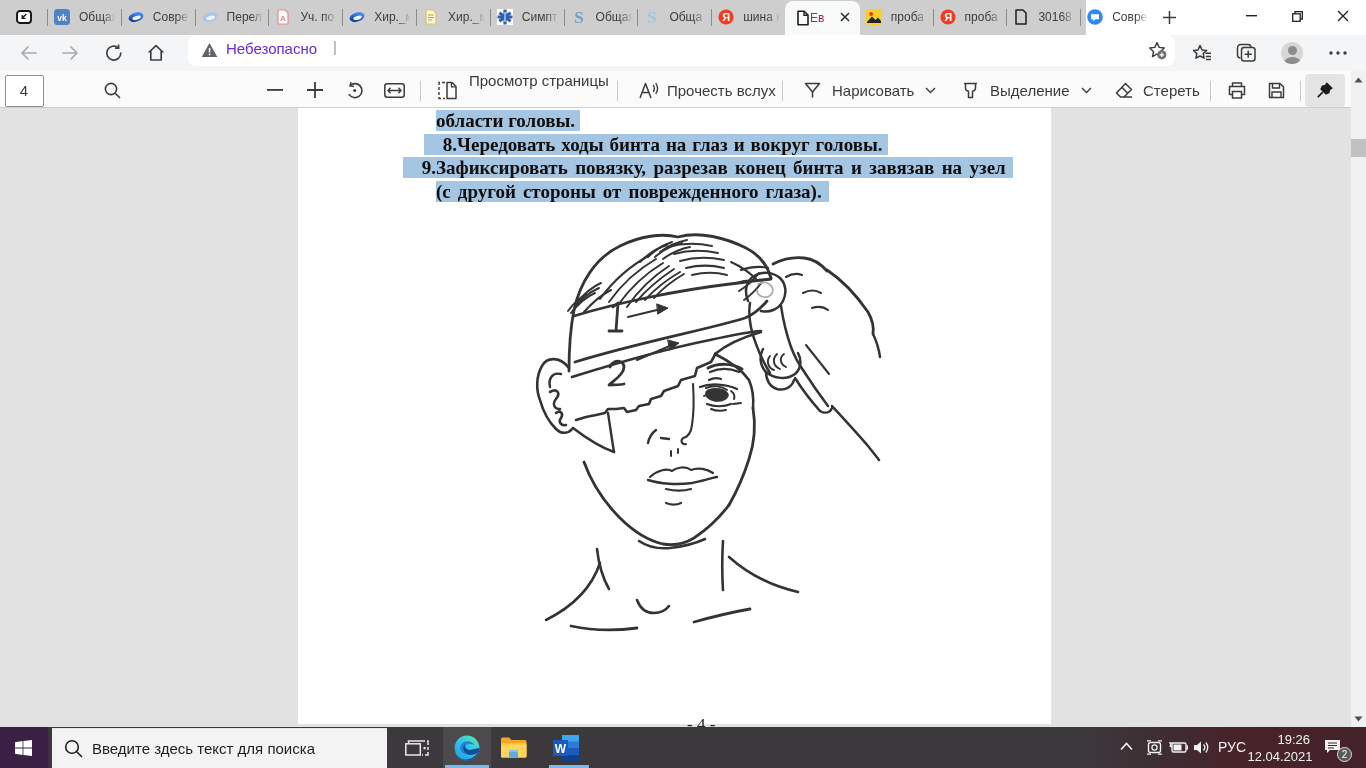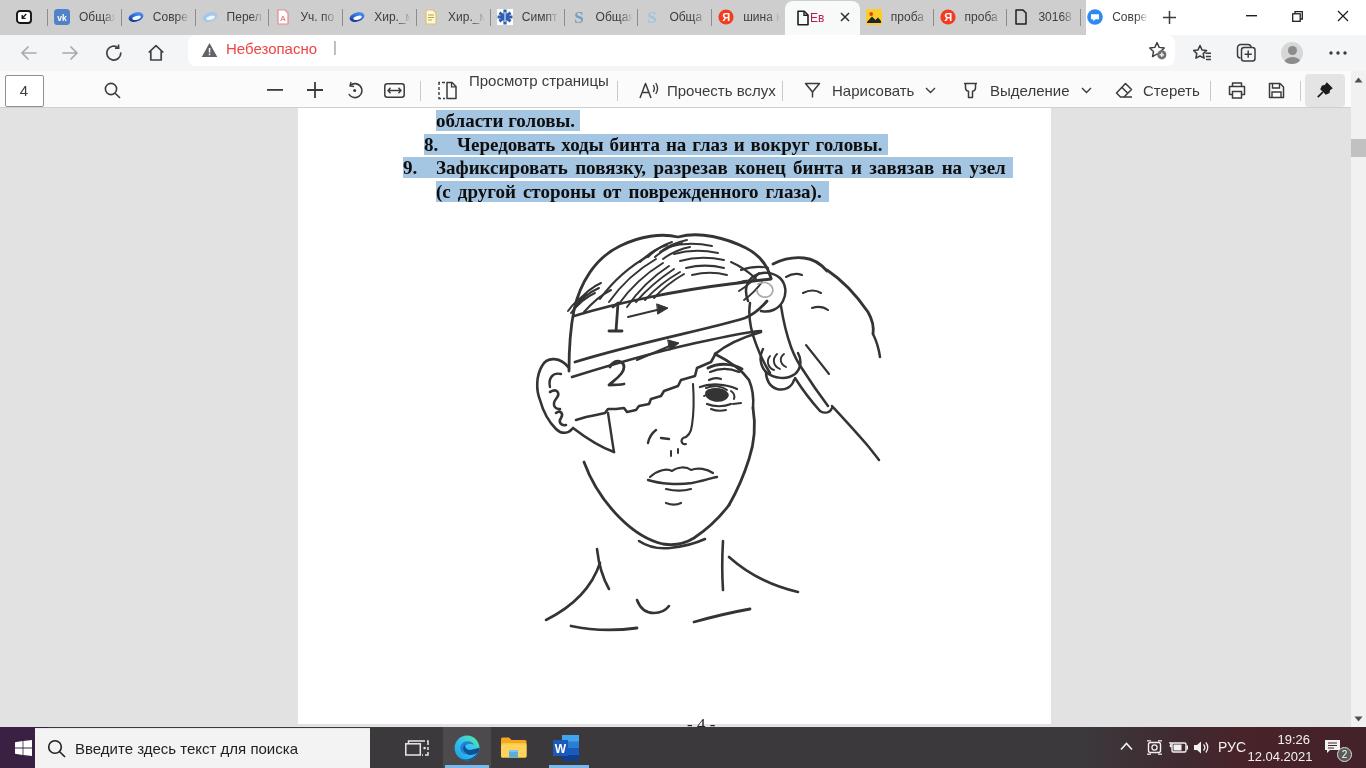--- a/index.html
+++ b/index.html
@@ -19,29 +19,29 @@
   
   #navbar{position:absolute;left:0;top:35px;width:1366px;height:36px;background:#f4f5f6;}
   #urlbox{position:absolute;left:188px;top:0px;width:987px;height:31px;background:#fff;border-radius:8px;}
   
   #pdfbar{position:absolute;left:0;top:71px;width:1351px;height:36px;background:#fbfbfb;border-bottom:1px solid #cfcfcf;}
   #pdfbar .lbl{font-size:15px;color:#3b3b3b;}
   .psep{position:absolute;top:10px;width:1px;height:20px;background:#c9c9c9;}
   
   #content{position:absolute;left:0;top:108px;width:1351px;height:619px;background:#e2e2e2;}
   #page{position:absolute;left:298px;top:0;width:753px;height:616px;background:#fff;}
-  .pl{position:absolute;font-family:"Liberation Serif",serif;font-size:19px;font-weight:bold;color:#0e0e0e;white-space:nowrap;line-height:21px;}
+  .pl{position:absolute;font-family:"Liberation Serif",serif;font-size:19px;font-weight:bold;color:#0e0e0e;white-space:nowrap;line-height:21px;text-align:right;}
   .hl{background:#a5c6e2;}
   .num{display:inline-block;width:33px;}
   
   #sbar{position:absolute;left:1351px;top:71px;width:15px;height:656px;background:#f1f1f1;}
   
   #taskbar{position:absolute;left:0;top:727px;width:1366px;height:41px;
     background:linear-gradient(to right,#3a2143 0px,#3a2143 48px,#3c393c 49px,#3b393c 1080px,#402a31 1180px,#482329 1240px,#44222a 1366px);}
-  #search{position:absolute;left:35px;top:1px;width:335px;height:40px;background:#f3f3f3;border-top:1px solid #e8e8e8;}
+  #search{position:absolute;left:52px;top:1px;width:335px;height:40px;background:#f3f3f3;border-top:1px solid #e8e8e8;}
   .tray{color:#f2f2f2;}
 </style>
 </head>
 <body>
 
 <div id="tabstrip">
   <svg class="abs" style="left:16px;top:10px" width="16" height="14" viewBox="0 0 16 14">
     <rect x="1" y="1" width="14" height="12" rx="3" fill="#fff" stroke="#161616" stroke-width="1.9"></rect>
     <path d="M10.3 4 L6.2 8.1 M6.2 4.9 V8.3 H9.6" stroke="#161616" stroke-width="1.3" fill="none"></path>
   </svg>
@@ -214,21 +214,21 @@
   </svg>
   <svg class="abs" style="left:147px;top:9px" width="18" height="18" viewBox="0 0 18 18">
     <path d="M2.2 8 L9 1.7 L15.8 8 M3.8 7 V16 H14.2 V7" fill="none" stroke="#414141" stroke-width="1.7" stroke-linejoin="round" stroke-linecap="round"></path>
   </svg>
   <div id="urlbox">
     <svg class="abs" style="left:13px;top:7px" width="17" height="16" viewBox="0 0 17 16">
       <path d="M8.5 1 L16.3 15 H0.7 Z" fill="#606368"></path>
       <rect x="7.8" y="6" width="1.5" height="4.6" fill="#fff"></rect>
       <rect x="7.8" y="11.6" width="1.5" height="1.6" fill="#fff"></rect>
     </svg>
-    <div class="abs" style="left:38px;top:5px;font-size:15px;color:#ef4444;">Небезопасно</div>
+    <div class="abs" style="left:38px;top:5px;font-size:15px;color:#6d28d9;">Небезопасно</div>
     <div class="abs" style="left:145px;top:3px;font-size:15px;color:#9a9a9a;">|</div>
     <svg class="abs" style="left:960px;top:6px" width="19" height="19" viewBox="0 0 19 19">
       <path d="M9 1.6 L11.2 6.4 L16.3 7 L12.5 10.5 L13.5 15.6 L9 13 L4.5 15.6 L5.5 10.5 L1.7 7 L6.8 6.4 Z" fill="none" stroke="#3c3c3c" stroke-width="1.4" stroke-linejoin="round"></path>
       <circle cx="13.8" cy="13.8" r="4.6" fill="#6e7074"></circle>
       <path d="M13.8 11.6 V16 M11.6 13.8 H16" stroke="#fff" stroke-width="1.2"></path>
     </svg>
   </div>
   <svg class="abs" style="left:1193px;top:9px" width="19" height="18" viewBox="0 0 19 18">
     <path d="M7 1.5 L9 5.9 L13.6 6.4 L10.2 9.6 L11.1 14.2 L7 12 L2.9 14.2 L3.8 9.6 L0.4 6.4 L5 5.9 Z" fill="none" stroke="#3c3c3c" stroke-width="1.5" stroke-linejoin="round"></path>
     <path d="M12.5 9.3 H18 M12.9 12.4 H18 M13 15.5 H18" stroke="#3c3c3c" stroke-width="1.5"></path>

